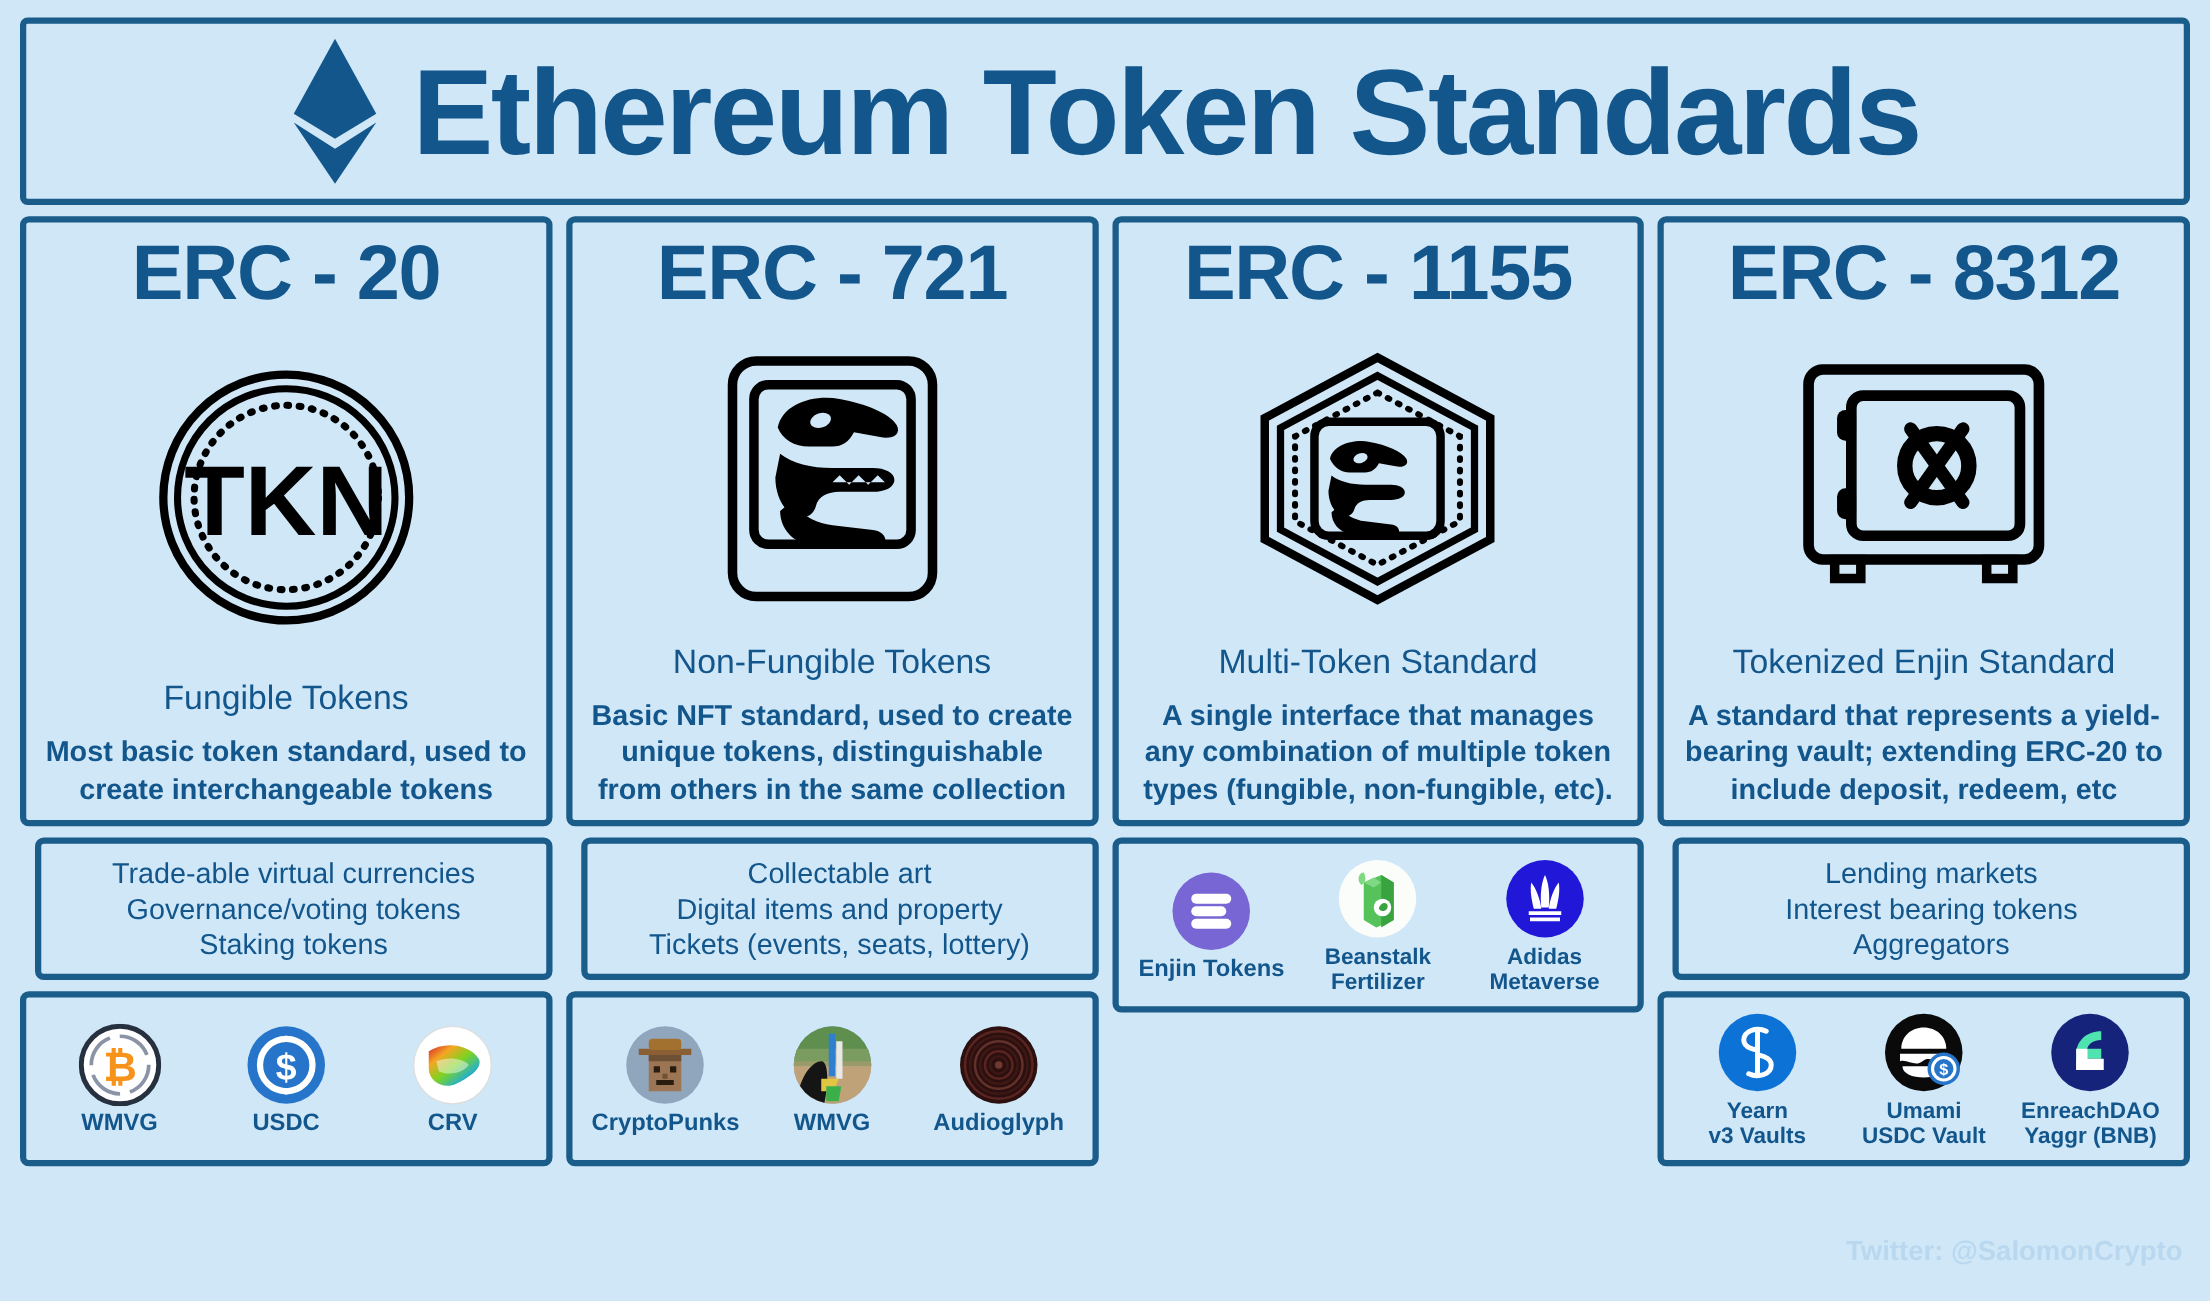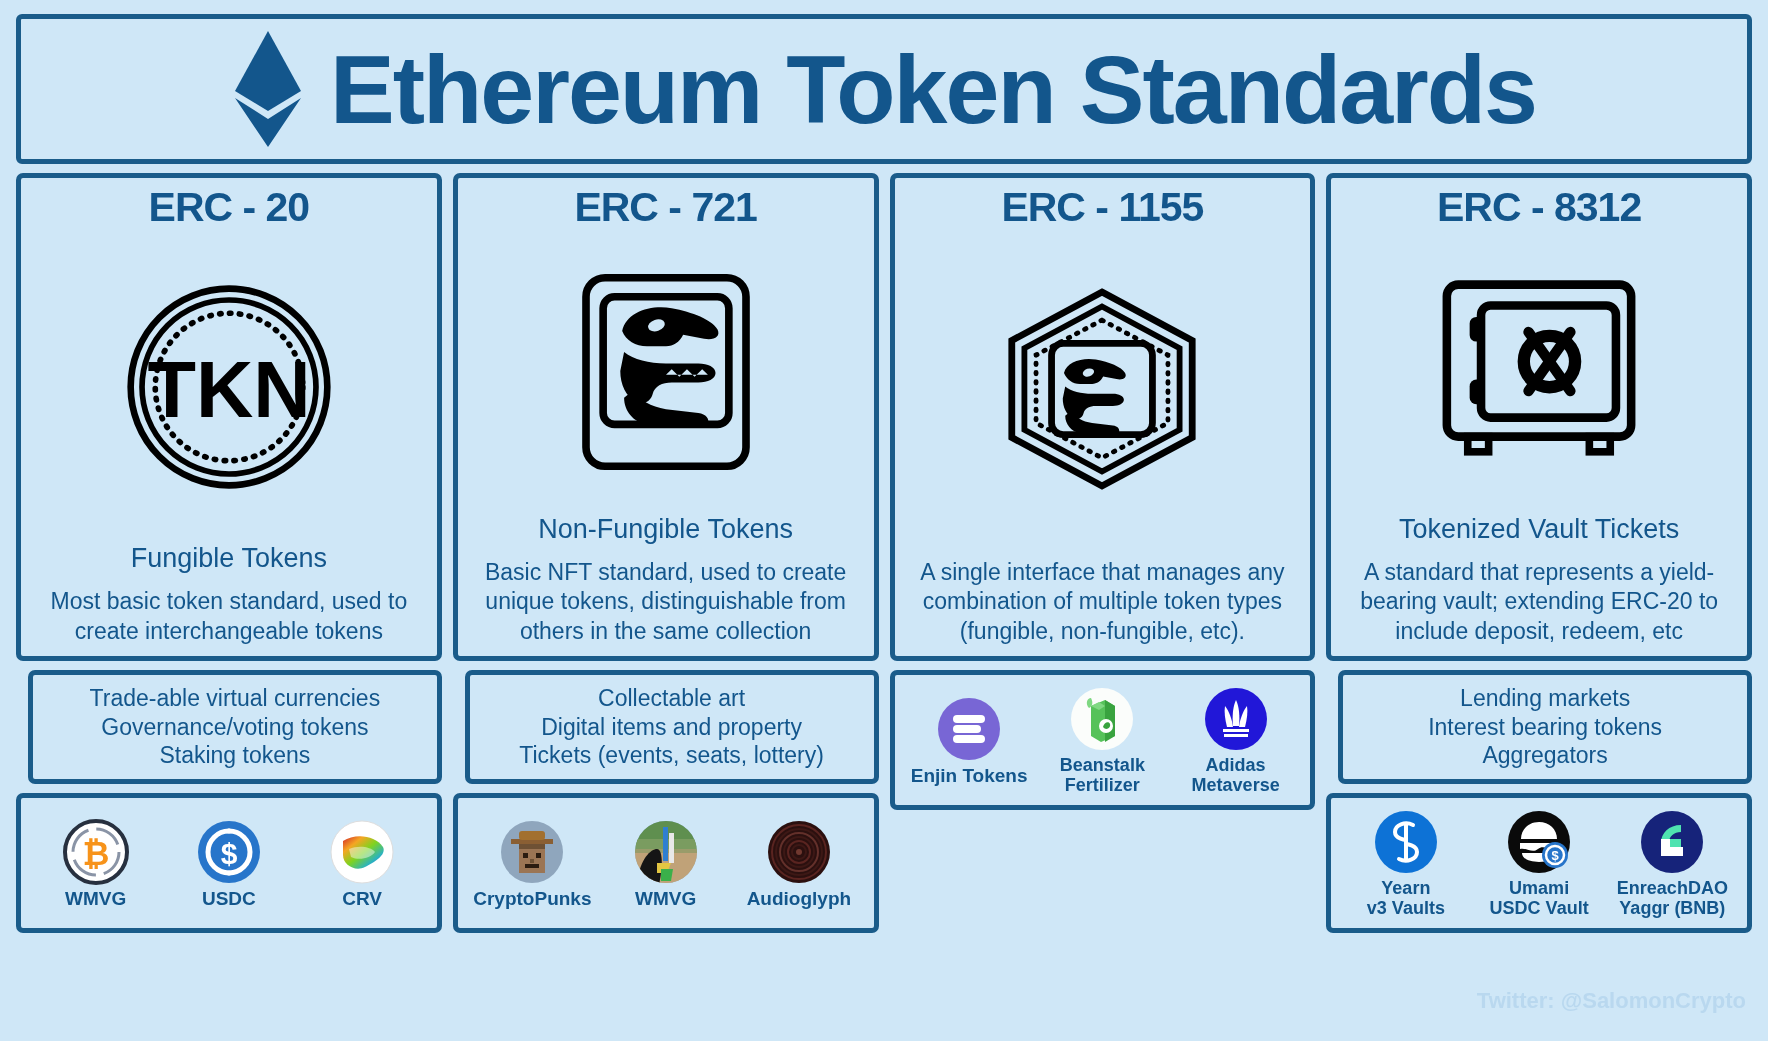--- a/index.html
+++ b/index.html
@@ -52,38 +52,38 @@
     box-sizing:border-box;
     background:#cfe7f7;
   }
 
   .card-main{
     height:488px;
     padding:8px 14px 10px 14px;
     display:flex;flex-direction:column;align-items:center;
   }
   .std-name{
-    font-size:41px;font-weight:bold;color:#13568c;
+    font-size:62px;font-weight:bold;color:#13568c;
     line-height:1.05;letter-spacing:-1px;white-space:nowrap;
   }
   .icon-wrap{
     flex:1 1 auto;
     display:flex;align-items:center;justify-content:center;
     width:100%;
     padding:6px 0 2px 0;
   }
   .icon-wrap svg{display:block;}
   .subtitle{
     font-size:27px;font-weight:normal;color:#13568c;
     text-align:center;line-height:1.15;
     margin-top:2px;
   }
   .desc{
     font-size:23px;color:#13568c;text-align:center;
-    line-height:1.28;margin-top:13px;
+    line-height:1.28;margin-top:13px;font-weight:bold;
   }
 
   .card-uses{
     height:114px;
     display:flex;align-items:center;justify-content:center;
     padding:4px 8px;
     margin-left:12px;
   }
   .uses-text{
     font-size:23px;color:#13568c;text-align:center;line-height:1.24;
@@ -293,20 +293,21 @@
             <g fill="#000" transform="translate(52,62) scale(0.63)">
               <path d="M14 42 C18 24, 44 16, 66 20 C88 24, 108 32, 114 42 C118 50, 110 54, 100 52 L78 48 C74 56, 68 60, 60 60 L40 60 C28 60, 18 52, 14 42 Z"></path>
               <path d="M16 64 C26 72, 42 76, 60 76 L94 76 C104 76, 112 80, 112 86 C112 92, 104 96, 94 96 L66 96 C56 96, 48 100, 46 108 C44 116, 36 120, 28 116 C18 111, 12 98, 12 84 Z"></path>
               <path d="M26 104 C32 114, 44 122, 60 124 L94 128 C102 129, 106 134, 104 140 L40 140 C26 138, 16 126, 16 112 Z"></path>
             </g>
             <g fill="#cfe7f7">
               <ellipse cx="86" cy="88" rx="6" ry="4" transform="rotate(-18 86 88)"></ellipse>
             </g>
           </svg>
         </div>
+        <div class="subtitle">Multi-Token Standard</div>
         <div class="desc">A single interface that manages any combination of multiple token types (fungible, non-fungible, etc).</div>
       </div>
 
 
       <div class="card card-logos">
         <div class="logo-item">
           <span class="logo-mark">
             <svg viewBox="0 0 66 66" width="66" height="66" aria-hidden="true">
               <circle cx="33" cy="33" r="31" fill="#7866d5"></circle>
               <rect x="17" y="19" width="32" height="8" rx="4" fill="#fff"></rect>
@@ -359,21 +360,21 @@
             <rect x="32" y="108" width="16" height="26" rx="7" fill="#000"></rect>
             <g stroke="#000" stroke-width="11" stroke-linecap="round">
               <line x1="94" y1="58" x2="138" y2="120"></line>
               <line x1="138" y1="58" x2="94" y2="120"></line>
             </g>
             <circle cx="116" cy="89" r="27" fill="none" stroke="#000" stroke-width="13"></circle>
             <rect x="30" y="168" width="22" height="16" fill="none" stroke="#000" stroke-width="8"></rect>
             <rect x="158" y="168" width="22" height="16" fill="none" stroke="#000" stroke-width="8"></rect>
           </svg>
         </div>
-        <div class="subtitle">Tokenized Vault Tickets</div>
+        <div class="subtitle">Tokenized Enjin Standard</div>
         <div class="desc">A standard that represents a yield-bearing vault; extending ERC-20 to include deposit, redeem, etc</div>
       </div>
 
       <div class="card card-uses">
         <div class="uses-text">Lending markets<br>Interest bearing tokens<br>Aggregators</div>
       </div>
 
       <div class="card card-logos">
         <div class="logo-item">
           <span class="logo-mark">

